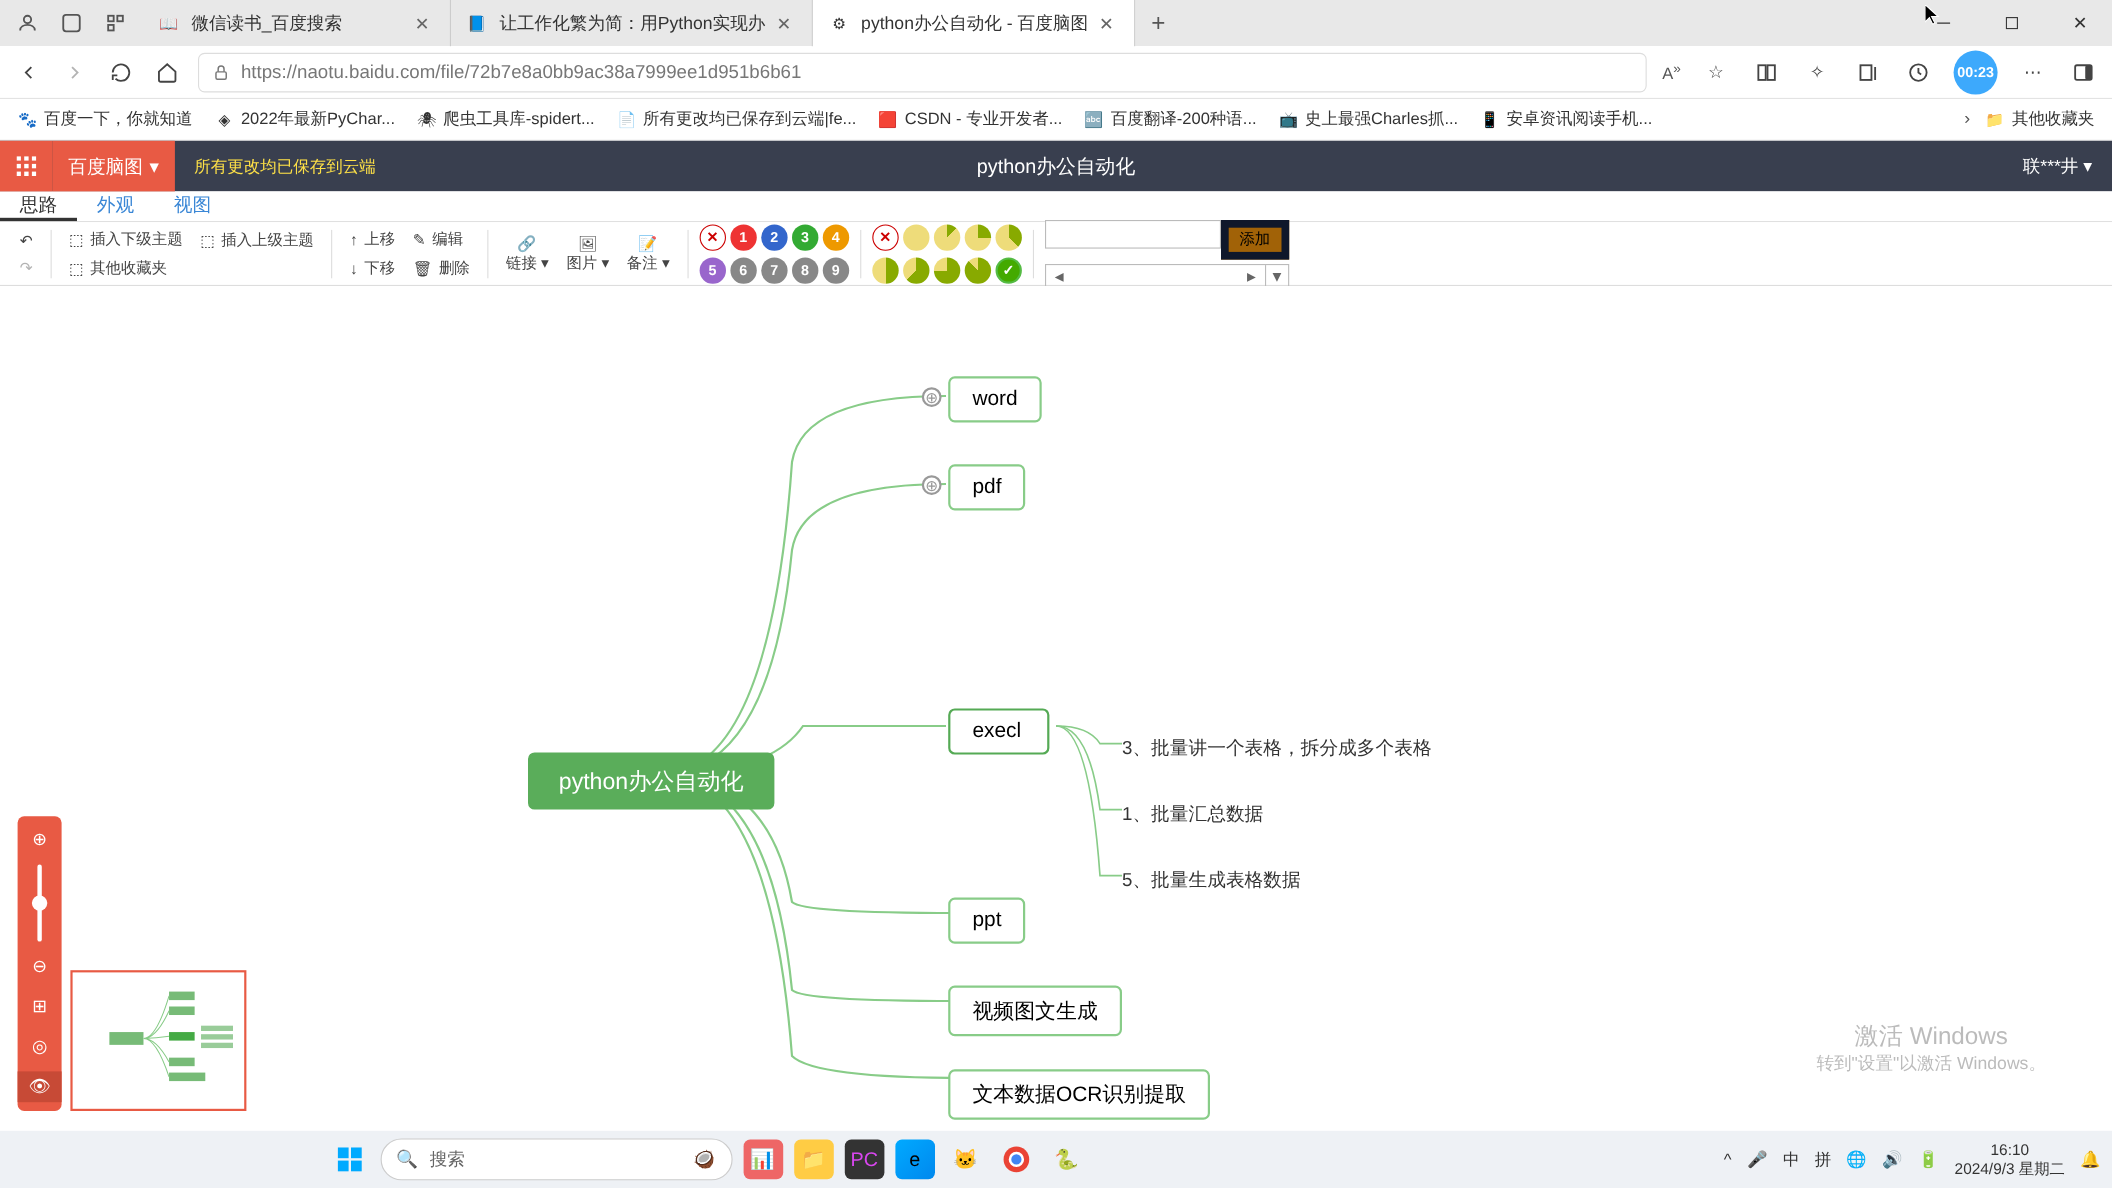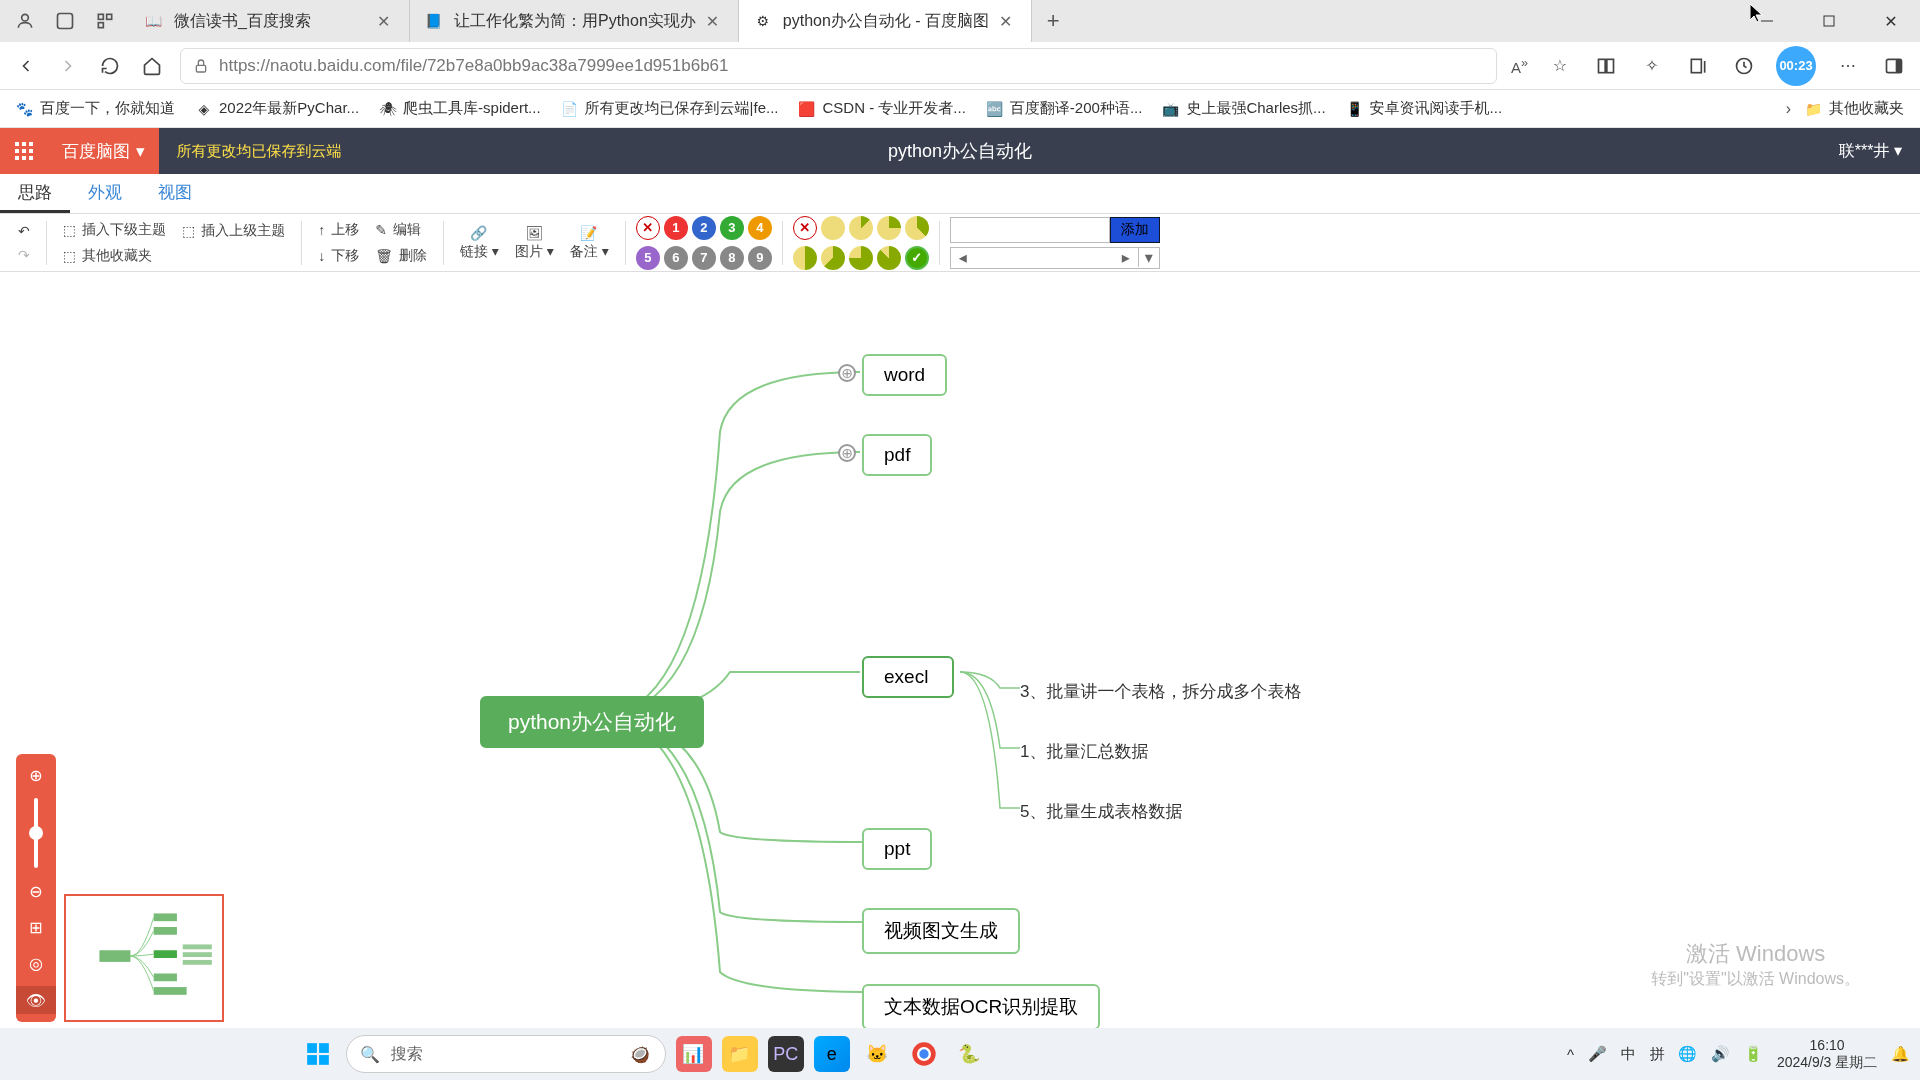--- a/index.html
+++ b/index.html
@@ -23,32 +23,32 @@
 .timer{width:40px;height:40px;border-radius:50%;background:#3da9fc;color:#fff;display:flex;align-items:center;justify-content:center;font-size:13px;font-weight:bold}
 .bookbar{height:38px;background:#fff;display:flex;align-items:center;padding:0 16px;gap:20px;border-bottom:1px solid #e3e3e3}
 .bm{display:flex;align-items:center;gap:6px;font-size:15px;color:#333}
 .bm .bicon{width:18px;height:18px;display:flex;align-items:center;justify-content:center;font-size:14px}
 .appheader{height:46px;background:#393f4f;display:flex;align-items:center;color:#fff}
 .app-menu{width:48px;height:46px;background:#e85a44;display:flex;align-items:center;justify-content:center}
 .app-brand{background:#e85a44;height:46px;display:flex;align-items:center;padding:0 14px;font-size:17px;gap:6px}
 .save-notice{padding:0 18px;font-size:15px;color:#fde047}
 .doc-title{position:absolute;left:50%;transform:translateX(-50%);font-size:18px;color:#fff}
 .user{margin-left:auto;padding:0 18px;font-size:16px}
-.tabbar{height:40px;background:#fff;display:flex;align-items:stretch;border-bottom:1px solid #ddd}
+.tabbar{height:28px;background:#fff;display:flex;align-items:stretch;border-bottom:1px solid #ddd}
 .vtab{padding:0 18px;display:flex;align-items:center;font-size:17px;border-bottom:3px solid transparent;color:#3a87d6}
 .vtab.active{border-bottom-color:#333;color:#333;font-weight:500}
 .toolbar{height:58px;background:#fff;display:flex;align-items:center;padding:0 12px;gap:4px;border-bottom:1px solid #ddd}
 .tool-col{display:flex;flex-direction:column;gap:4px}
 .tool-btn{display:flex;align-items:center;gap:6px;font-size:14px;color:#444;padding:2px 6px}
 .tool-sep{width:1px;height:44px;background:#ddd;margin:0 6px}
 .tool-single{display:flex;flex-direction:column;align-items:center;gap:2px;font-size:14px;color:#444;padding:0 6px}
 .dots-row{display:flex;gap:4px}
 .dot{width:24px;height:24px;border-radius:50%;display:flex;align-items:center;justify-content:center;color:#fff;font-size:13px;font-weight:bold}
 .tag-input{width:160px;height:26px;border:1px solid #bbb}
-.tag-add{padding:2px 10px;font-size:14px;border:1px solid #0f172a;background:#1d4ed8}
+.tag-add{padding:2px 10px;font-size:14px;border:7px solid #0f172a;background:#a16207}
 .canvas{position:relative;flex:1;background:#fff;height:calc(100% - 42px - 48px - 38px - 46px - 40px - 58px)}
 svg.lines{position:absolute;top:0;left:0;width:100%;height:100%;pointer-events:none}
 .node{position:absolute;border:2px solid;border-radius:6px;padding:8px 20px;font-size:19px;display:flex;align-items:center;background:#fff}
 .root{background:#5aad5a;color:#fff;border-color:#5aad5a;left:480px;top:424px;padding:10px 26px;font-size:21px}
 .exp{position:absolute;width:18px;height:18px;border:2px solid #999;border-radius:50%;background:#fff;display:flex;align-items:center;justify-content:center;font-size:14px;color:#999;line-height:1}
 .leaf{position:absolute;font-size:17px;color:#333}
 .overlay{position:absolute;top:300px;left:480px;font-size:150px;font-weight:900;color:#2563be;-webkit-text-stroke:10px #fff;text-shadow:6px 6px 0 #1e4a8c;letter-spacing:-6px;pointer-events:none;white-space:nowrap}
 .zoom-panel{position:absolute;left:16px;bottom:58px;width:40px;background:#e85a44;border-radius:6px;display:flex;flex-direction:column;align-items:center;padding:8px 0;gap:10px}
 .zoom-btn{width:26px;height:26px;color:#fff;display:flex;align-items:center;justify-content:center}
 .zoom-track{width:4px;height:70px;background:#fff;border-radius:2px;position:relative}
@@ -416,21 +416,21 @@
           <rect x="13" y="13" width="9" height="9" fill="#0af"></rect>
         </svg>
       </div>
     <div class="search-box">
       <span>🔍</span>
       <span>搜索</span>
       <span style="margin-left:auto">🥥</span>
     </div>
     <div class="tb-app" style="background:#e66">📊</div>
     <div class="tb-app" style="background:#fc4">📁</div>
-    <div class="tb-app" style="background:#333;color:#c4b5fd">PC</div>
+    <div class="tb-app" style="background:#333;color:#d946ef">PC</div>
     <div class="tb-app" style="background:linear-gradient(135deg,#0af,#08e)">e</div>
     <div class="tb-app">🐱</div>
     <div class="tb-app">
         <svg width="28" height="28" viewBox="0 0 24 24">
           <circle cx="12" cy="12" r="10" fill="#ea4335"></circle>
           <circle cx="12" cy="12" r="5" fill="#4285f4"></circle>
           <circle cx="12" cy="12" r="5" fill="none" stroke="#fff" stroke-width="2"></circle>
         </svg>
       </div>
     <div class="tb-app">🐍</div>

